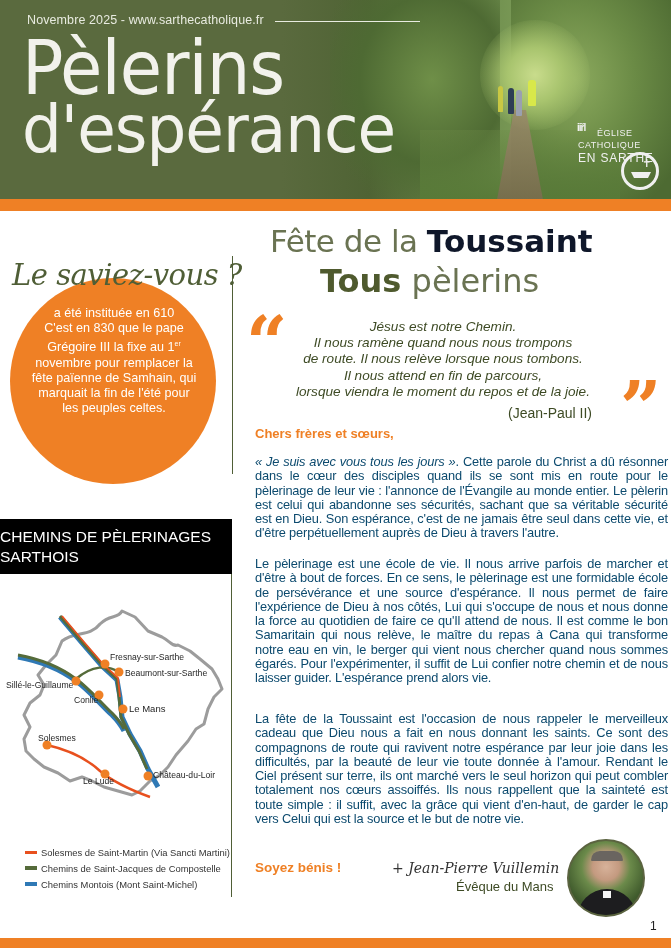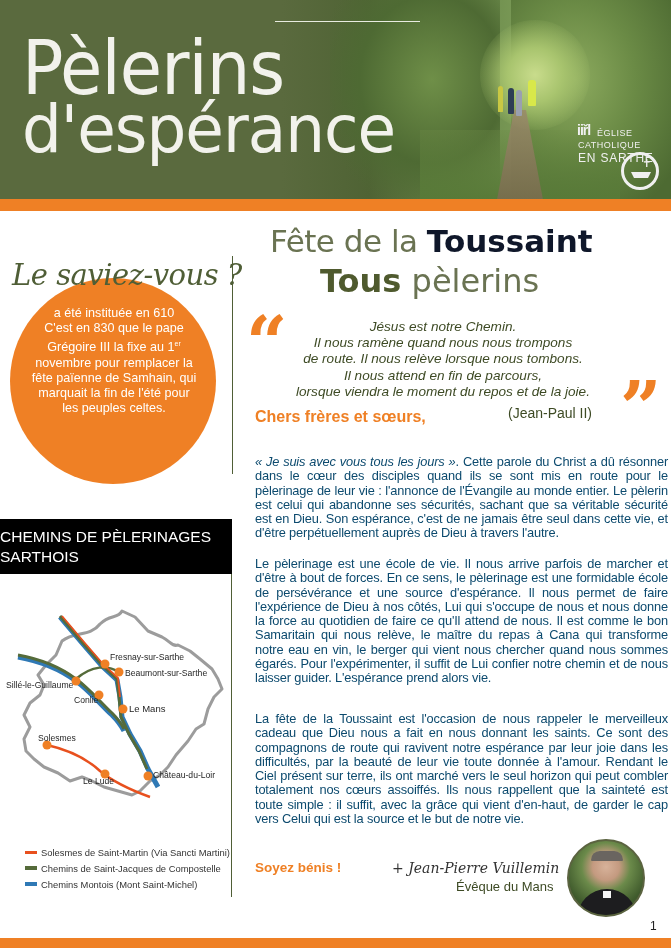--- a/index.html
+++ b/index.html
@@ -20,21 +20,21 @@
     background: linear-gradient(180deg, #9a8a6a 0%, #7a6a4e 100%);
     clip-path: polygon(40% 0, 60% 0, 90% 100%, 10% 100%); opacity:.85; }
   .header .photo .grass { position:absolute; left:90px; top:130px; width:200px; height:70px;
     background: linear-gradient(180deg, rgba(110,140,70,.3), #587a38); }
   .walker { position:absolute; width:6px; height:26px; border-radius:3px 3px 1px 1px; }
   .header .dateline { position: absolute; left: 27px; top: 13px; font-size: 12.5px; color: #e8ebe0; letter-spacing: .1px; }
   .header .rule { position: absolute; left: 275px; top: 21px; width: 145px; height: 1px; background: #e8ebe0; }
   .header .title1 { position: absolute; left: 22px; top: 28px; font-size: 74px; line-height: 80px; color: #f2f2ec; font-weight: 300; letter-spacing: -1px; font-family: "DejaVu Sans", sans-serif; font-weight: normal; transform: scaleX(.93); transform-origin: left; }
   .header .title2 { position: absolute; left: 22px; top: 92px; font-size: 66px; line-height: 76px; color: #f2f2ec; letter-spacing: -1px; font-family: "DejaVu Sans", sans-serif; transform: scaleX(.95); transform-origin: left; }
   .logo { position: absolute; left: 575px; top: 118px; width: 90px; height: 78px; color: #f0f0f0; }
-  .logo .mark { position:absolute; left:2px; top:4px; font-size:14px; font-weight:bold; letter-spacing:-1px; }
+  .logo .mark { position:absolute; left:2px; top:4px; font-size:10px; font-weight:bold; letter-spacing:-1px; }
   .logo .l1 { position:absolute; left:22px; top:10px; font-size:9px; letter-spacing:.5px; }
   .logo .l2 { position:absolute; left:3px; top:22px; font-size:9px; letter-spacing:.5px; }
   .logo .l3 { position:absolute; left:3px; top:33px; font-size:12px; letter-spacing:.8px; }
   .logo .seal { position:absolute; left:46px; top:34px; width:38px; height:38px; border-radius:50%; border:3px solid #f0f0f0; }
   .logo .seal .boat { position:absolute; left:7px; top:13px; width:20px; height:10px; background:#f0f0f0; clip-path: polygon(0 40%,100% 40%,85% 100%,15% 100%); }
   .logo .seal .cross { position:absolute; left:18px; top:2px; font-size:11px; color:#f0f0f0; }
 
   .orange-bar { position: absolute; left: 0; width: 671px; background: #ef8025; }
 
   
@@ -56,21 +56,21 @@
   .headline1 { position: absolute; left: 270px; top: 223px; font-size: 31px; color: #5b6340; font-family: "DejaVu Sans", sans-serif; white-space: nowrap; }
   .headline1 .thin { font-weight: normal; color: #6a7352; letter-spacing: -.5px; }
   .headline1 .bold { font-weight: bold; color: #0f172a; }
   .headline2 { position: absolute; left: 320px; top: 262px; font-size: 32px; font-family: "DejaVu Sans", sans-serif; white-space: nowrap; }
   .headline2 .bold { font-weight: bold; color: #4f5a2e; }
   .headline2 .thin { color: #6a7352; }
   .qmark { position: absolute; color: #ef8025; font-family: "DejaVu Serif", serif; font-weight: bold; font-size: 72px; line-height: 72px; }
   .quote { position: absolute; left: 262px; top: 319px; width: 362px; text-align: center; font-style: italic;
     font-size: 13.6px; line-height: 16.2px; color: #3d4a24; }
   .attribution { position: absolute; left: 508px; top: 405px; font-size: 14px; color: #3d4a24; }
-  .salutation { position: absolute; left: 255px; top: 408px; font-size: 16px; color: #ef8025; font-weight: bold; text-align: right; }
+  .salutation { position: absolute; left: 255px; top: 426px; font-size: 13px; color: #ef8025; font-weight: bold; text-align: right; }
   .body-text { position: absolute; left: 255px; width: 413px; font-size: 12.8px; line-height: 14.3px; color: #0c4a6e; text-align: justify; letter-spacing: -.15px; }
   .body-text i { font-style: italic; }
   .closing { position: absolute; left: 255px; top: 860px; font-size: 13.5px; color: #ef8025; font-weight: bold; }
   .signature { position: absolute; left: 392px; top: 860px; font-family: "DejaVu Serif", serif; font-style: italic; font-size: 14px; color: #333; }
   .role { position: absolute; left: 456px; top: 879px; font-size: 13px; color: #3d4a24; }
   .portrait { position: absolute; left: 567px; top: 839px; width: 78px; height: 78px; border-radius: 50%; overflow: hidden;
     border: 2px solid #5b6340; background: radial-gradient(circle at 50% 35%, #d7b29a 0%, #c49a80 22%, #6b8a4a 40%, #3f5a2c 70%); }
   .portrait .body { position:absolute; left:8px; top:48px; width:60px; height:40px; background:#1d1d1f; border-radius:30px 30px 0 0; }
   .portrait .collar { position:absolute; left:34px; top:50px; width:8px; height:7px; background:#f5f5f5; }
   .portrait .hair { position:absolute; left:22px; top:10px; width:32px; height:10px; background:#6a6560; border-radius:16px 16px 2px 2px; }
@@ -84,20 +84,21 @@
     <div class="trees-l"></div>
     <div class="trees-r"></div>
     <div class="glow"></div>
     <div class="grass"></div>
     <div class="path"></div>
     <div class="walker" style="left:178px;top:88px;background:#2d3d55;"></div>
     <div class="walker" style="left:186px;top:90px;background:#9aa0b0;"></div>
     <div class="walker" style="left:198px;top:80px;background:#d8e84a;width:8px;"></div>
     <div class="walker" style="left:168px;top:86px;background:#c9c843;width:5px;"></div>
   </div>
+  <div class="dateline">Novembre 2025 - www.sarthecatholique.fr</div>
   <div class="rule"></div>
   <div class="title1">Pèlerins</div>
   <div class="title2">d'espérance</div>
   <div class="logo">
     <span class="mark">iiřl</span>
     <span class="l1">ÉGLISE</span>
     <span class="l2">CATHOLIQUE</span>
     <span class="l3">EN SARTHE</span>
     <div class="seal">
       <span class="cross">✝</span>

